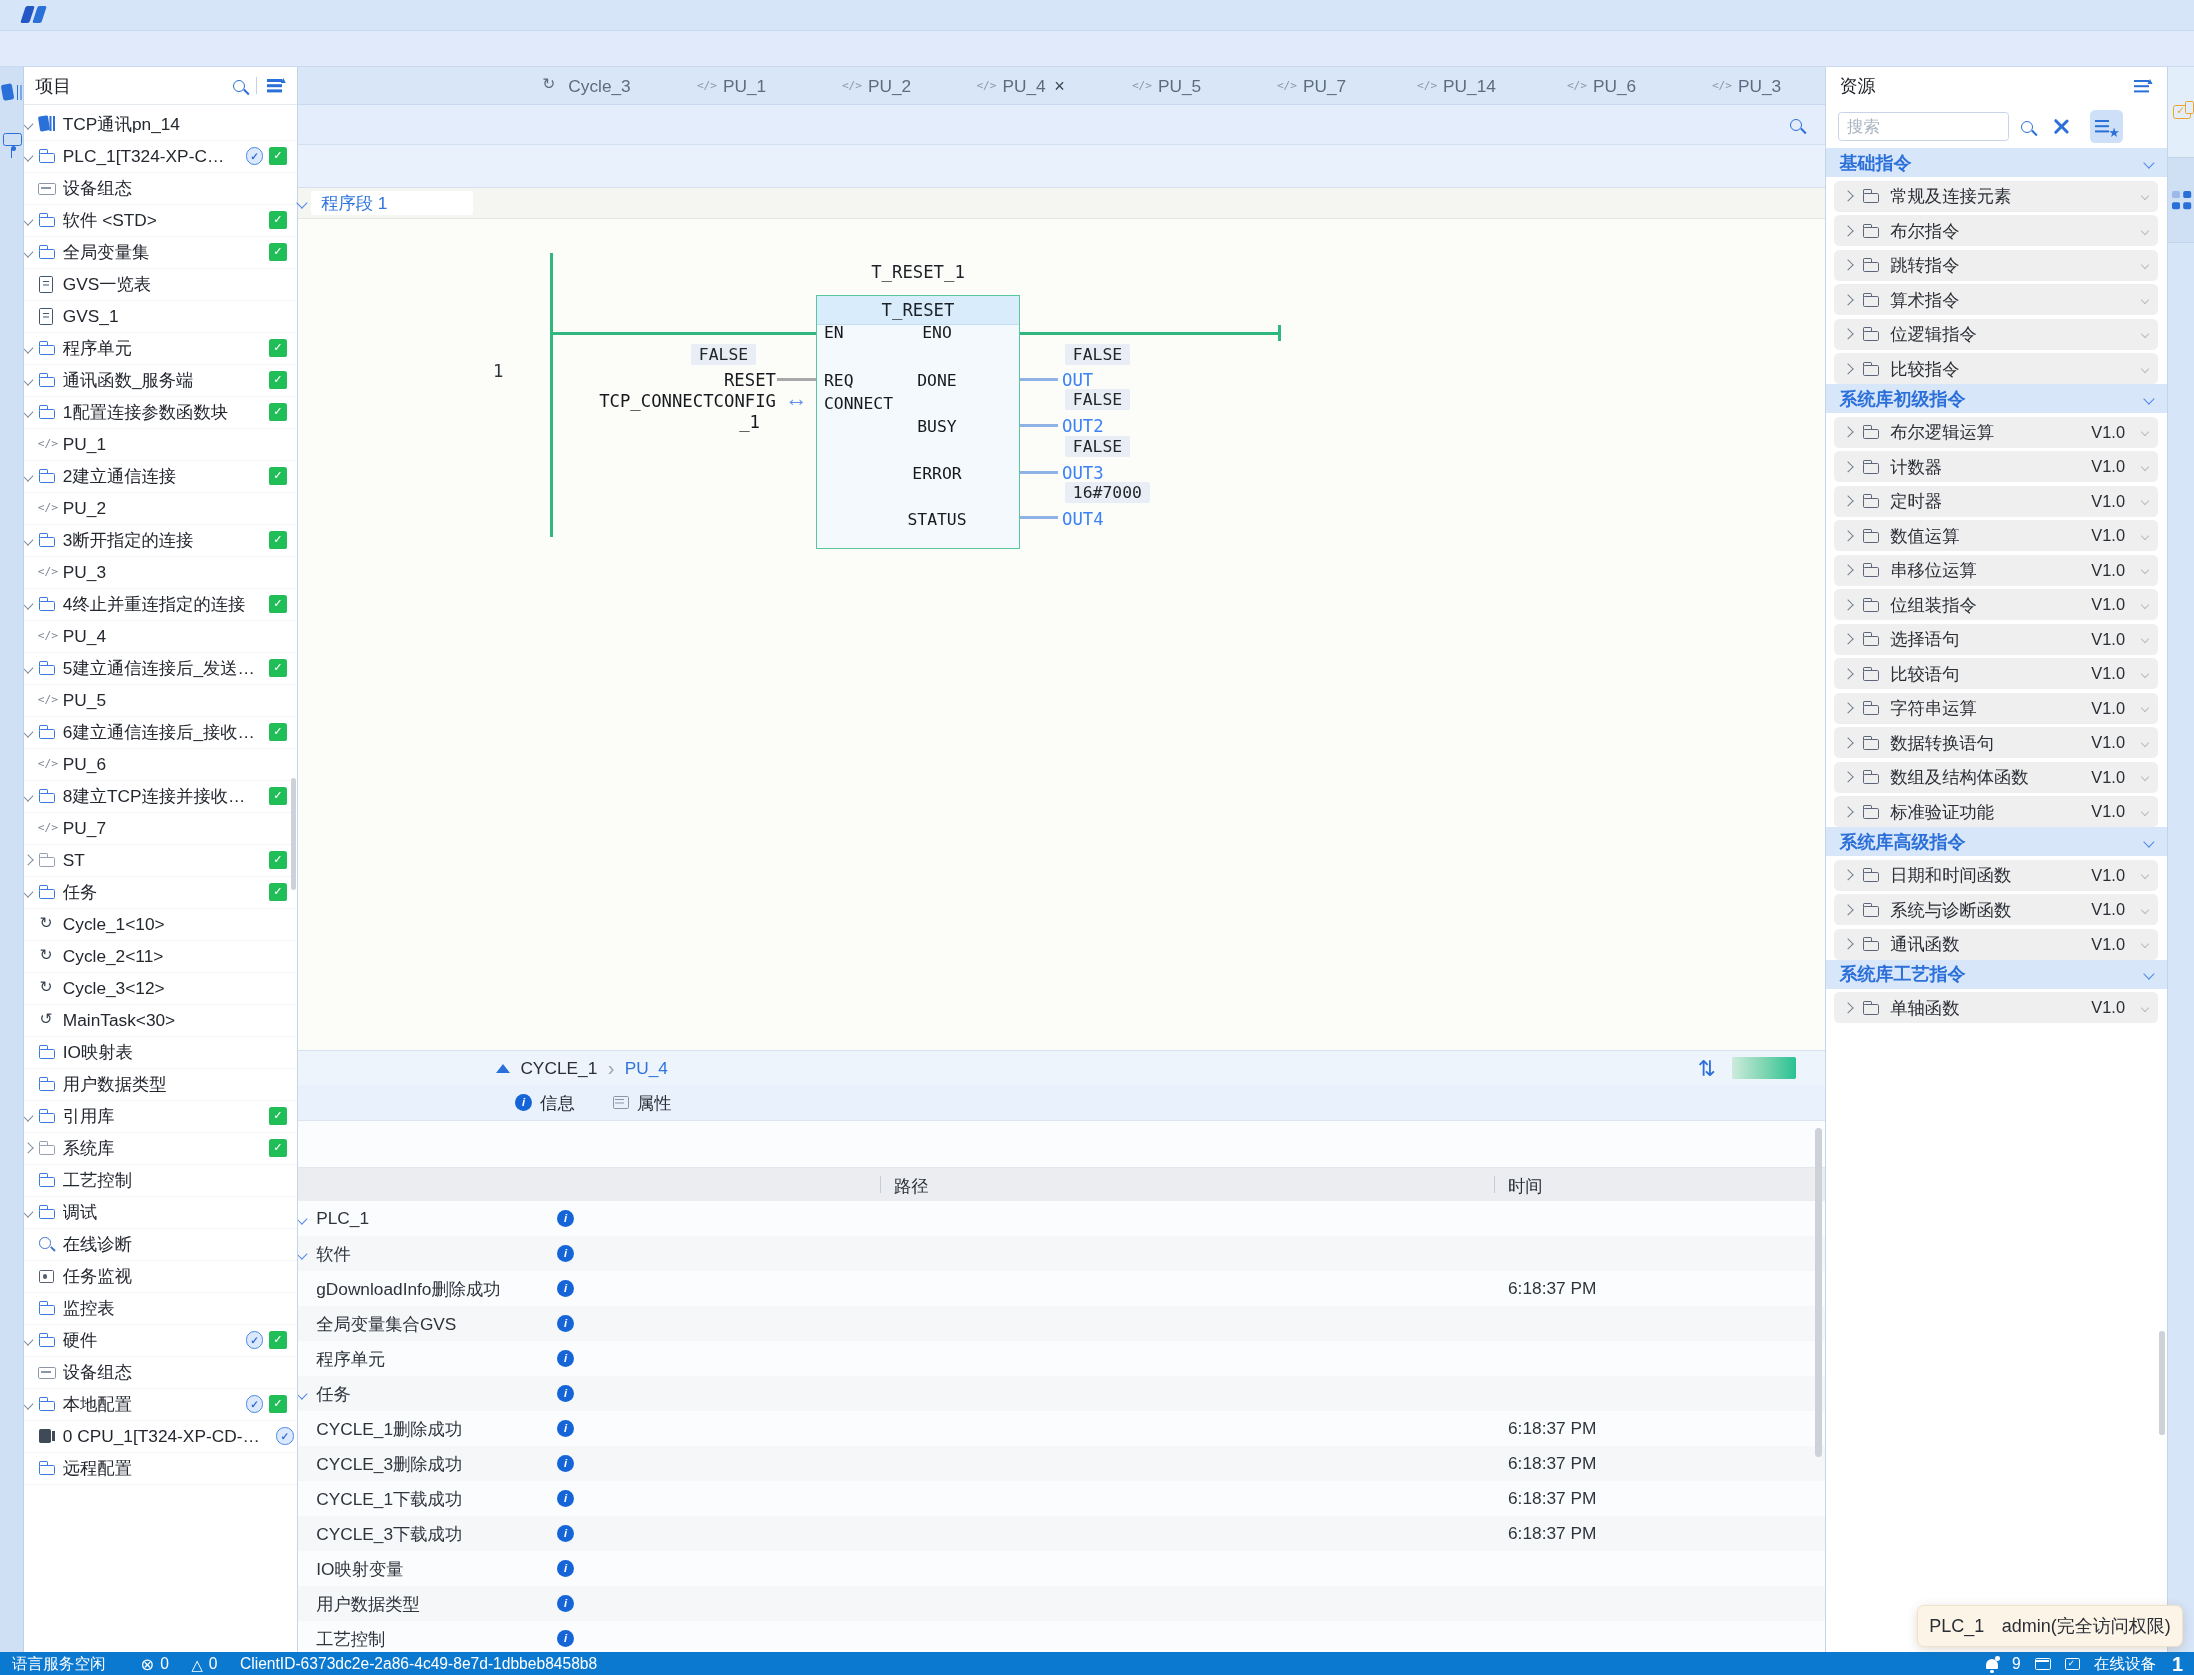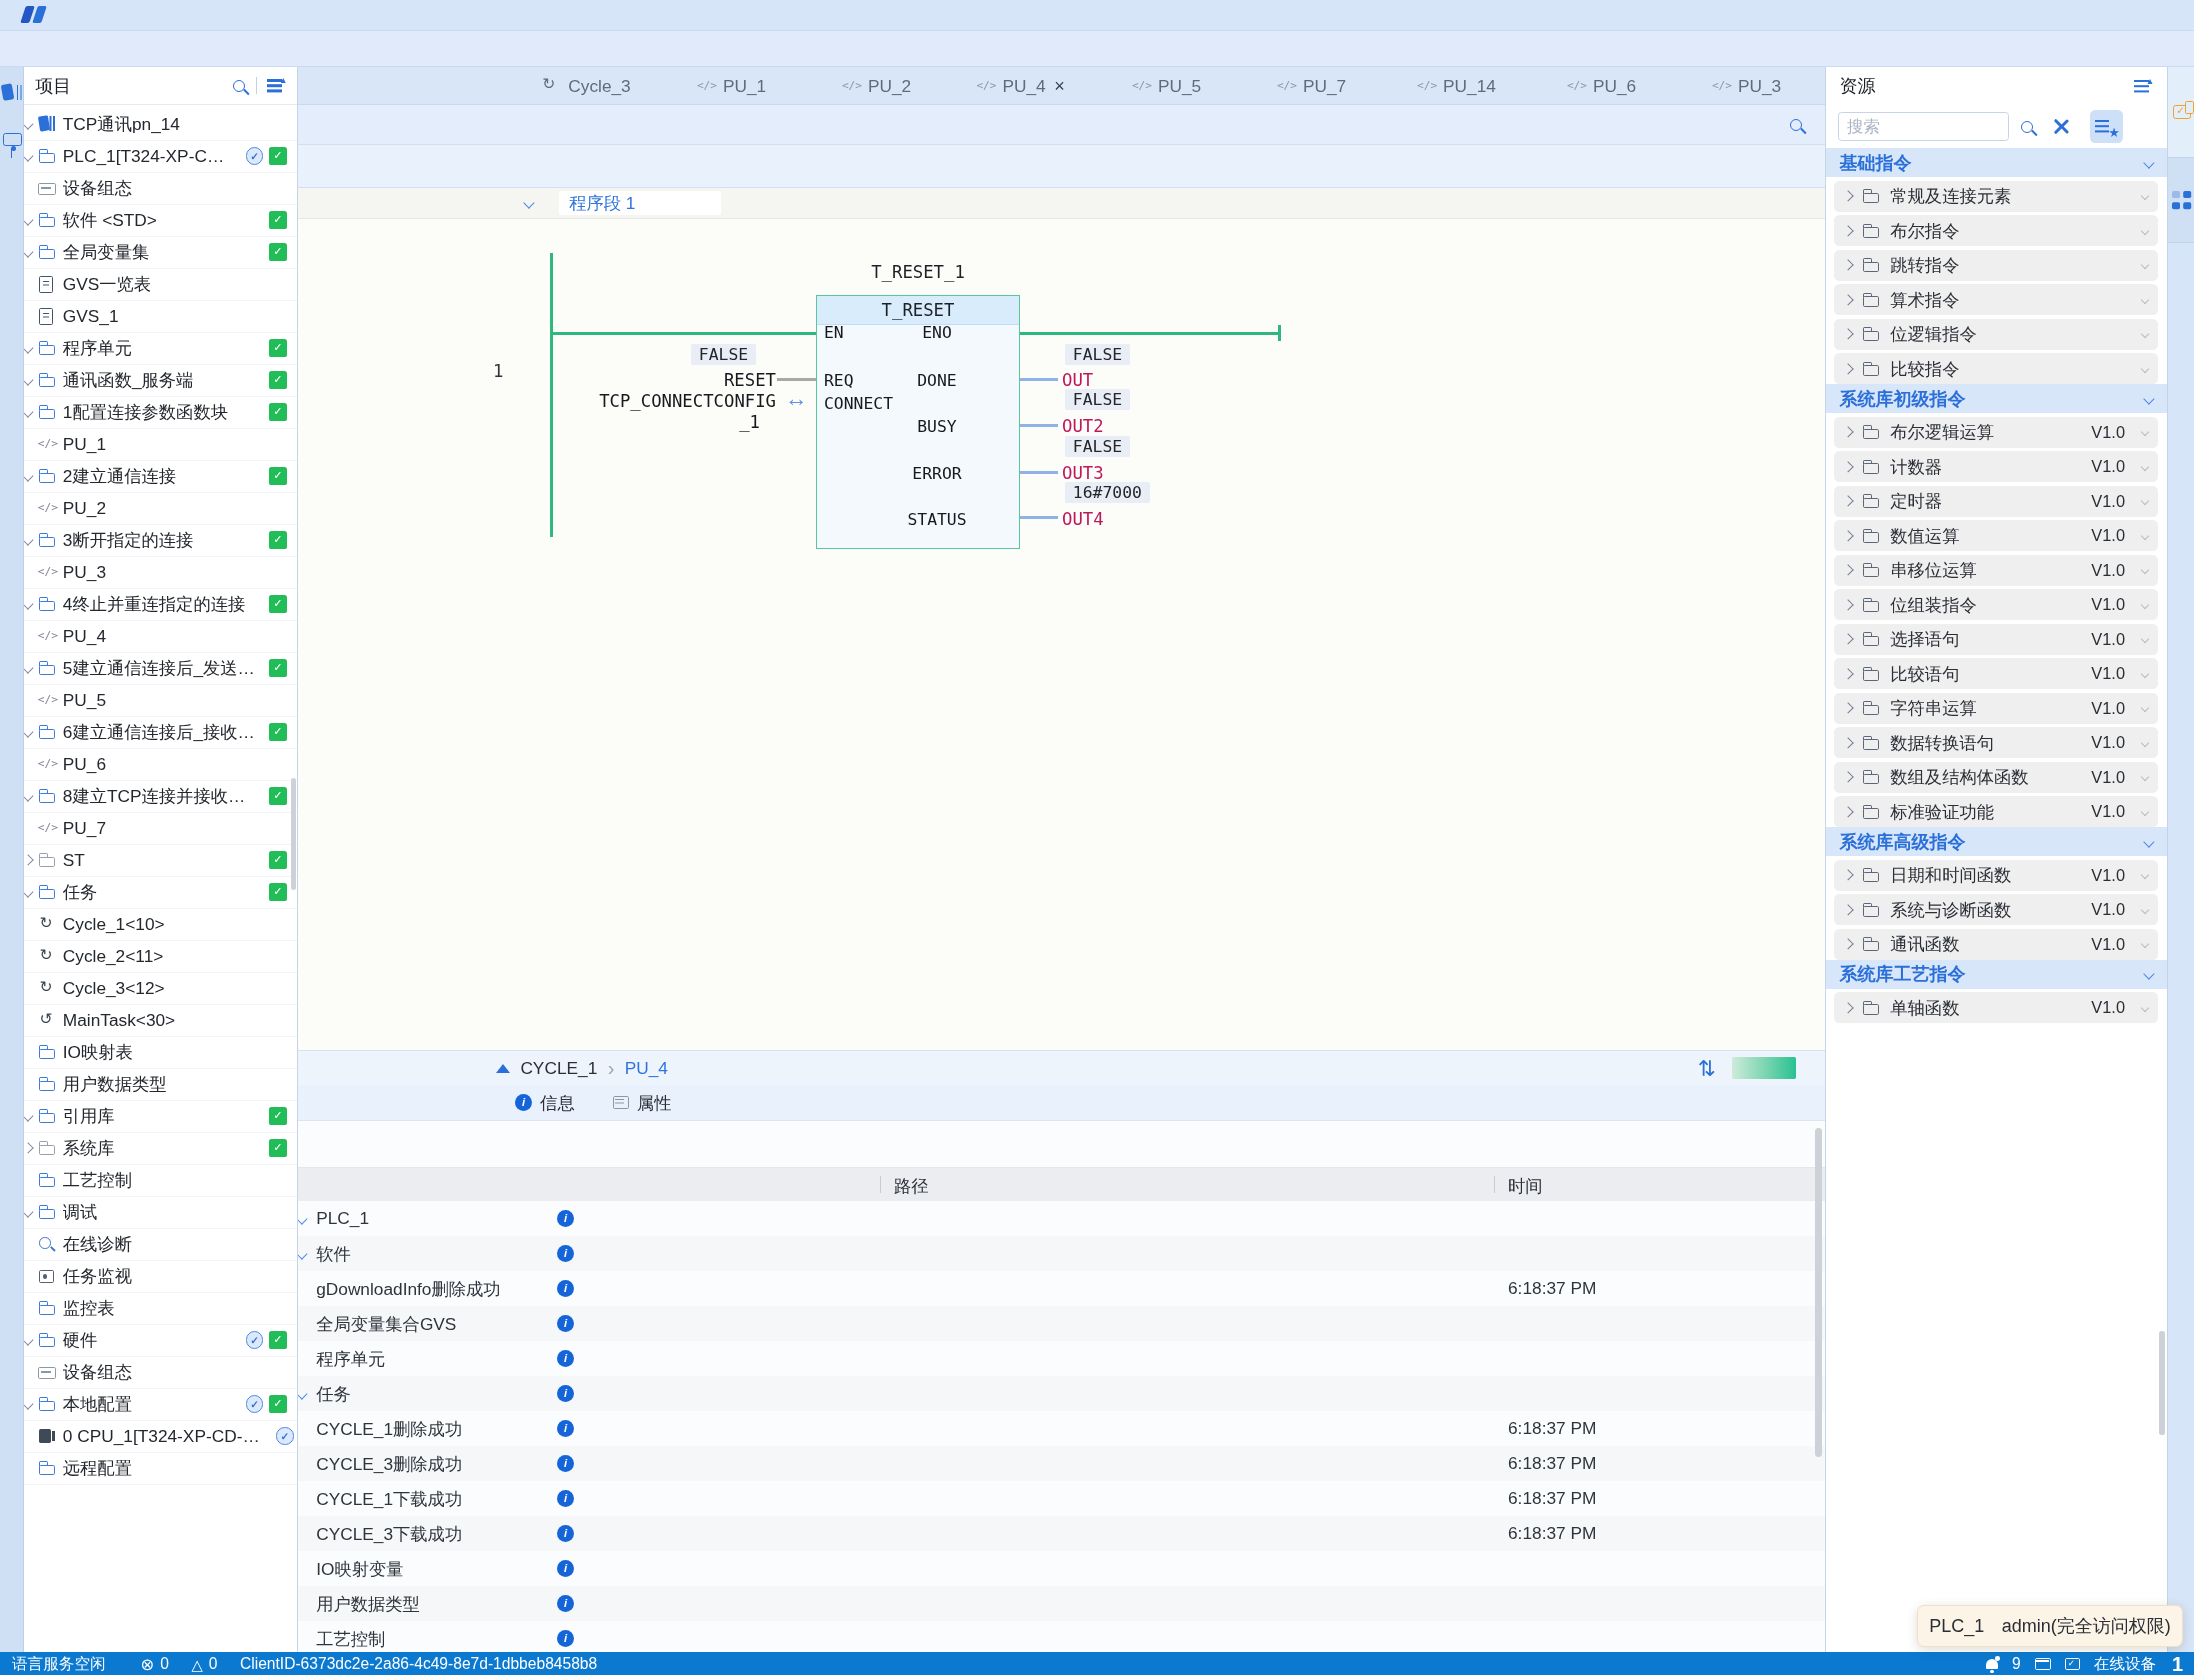--- a/index.html
+++ b/index.html
@@ -82,36 +82,36 @@
 #toolbar2{height:40px;background:#e3edfb;display:flex;align-items:center;padding-left:216px;gap:19px;border-bottom:0.9px solid #d3e0f2;flex:none}
 .t2{width:29px;height:28px;display:flex;align-items:center;justify-content:center;font-size:20px;color:#2b6fd9;position:relative;border-radius:5.2px;flex:none}
 .actbg{background:#cde0f8}
 #t2-search{margin-left:auto;margin-right:22.5px}
 
 #ladderbar{height:43px;background:#e9f1fc;display:flex;align-items:center;padding:0 8.6px 0 195px;gap:12px;border-bottom:0.9px solid #d3e0f2;flex:none}
 .lb{min-width:26px;height:26px;display:flex;align-items:center;justify-content:center;font-size:19px;color:#39414d;position:relative;flex:none}
 .lb i{position:absolute}
 #lb-right{margin-left:auto;display:flex;gap:11.2px;align-items:center}
 
-#nethead{height:31px;background:#f5f5f1;border-bottom:0.9px solid #e6e6e0;display:flex;align-items:center;padding-left:227px;gap:26px;flex:none}
+#nethead{height:31px;background:#f5f5f1;border-bottom:0.9px solid #e6e6e0;display:flex;align-items:center;gap:5px;flex:none}
 .nh-box{background:#fff;height:24px;display:flex;align-items:center;padding:0 86px 0 10.4px;font-size:17.3px;color:#2f74dd;border-radius:1.7px;gap:7px}
 #canvas{flex:1;position:relative;background:#fcfcf9;overflow:hidden}
 .mono{font-family:"DejaVu Sans Mono",monospace}
 #netnum{position:absolute;left:195px;top:142px;font-size:17.3px;color:#2e343c}
 .wire{position:absolute;height:2.6px}
 .wg{background:#2eb87e}.wb{background:#8fb3e6}.wgr{background:#a8a8a8}
 #rail{position:absolute;left:252px;top:34px;width:2.6px;height:284px;background:#2eb87e}
 #tick{position:absolute;left:980px;top:106px;width:2.6px;height:15.6px;background:#2eb87e}
 #blk{position:absolute;left:518px;top:76px;width:204px;height:254px;background:#f4f9fe;border:1.7px solid #58c79c}
 #blk-hd{height:28.5px;background:#d8ecfb;border-bottom:0.9px solid #c2ddf1;display:flex;align-items:center;justify-content:center;font-size:17.3px;color:#1d2127}
 #inst{position:absolute;left:518px;top:43px;width:204px;text-align:center;font-size:17.3px;color:#1d2127}
 .pin{position:absolute;font-size:16.4px;color:#16191d}
 .pin.r{width:154px;text-align:center;left:562px}
 .opnd{position:absolute;font-size:17.3px;color:#16191d;text-align:right}
-.olbl{position:absolute;font-size:17.3px;color:#be185d}
+.olbl{position:absolute;font-size:17.3px;color:#3b82f6}
 .val{position:absolute;font-size:16.4px;color:#23262b;background:#e9edf6;padding:0.9px 7.8px;border-radius:1.7px}
 #arr-conn{position:absolute;left:477px;top:166px;width:42px;color:#5d8fe6;font-size:23px;text-align:center}
 #arr-conn::before{content:'↔'}
 
 #breadcrumb{height:35px;background:#eef4fc;border-top:0.9px solid #d8e2f0;display:flex;align-items:center;padding-left:198px;gap:10.4px;font-size:17.3px;flex:none}
 .bc-up{width:0;height:0;border-left:7px solid transparent;border-right:7px solid transparent;border-bottom:9.5px solid #2b6fd9}
 #bc-task{color:#2a2f37}
 .bc-sep{color:#9aa5b4;font-size:20px}.bc-sep::before{content:'›'}
 #bc-unit{color:#2f74dd}
 #bc-right{margin-left:auto;display:flex;align-items:center;gap:15.6px;margin-right:28.5px}

